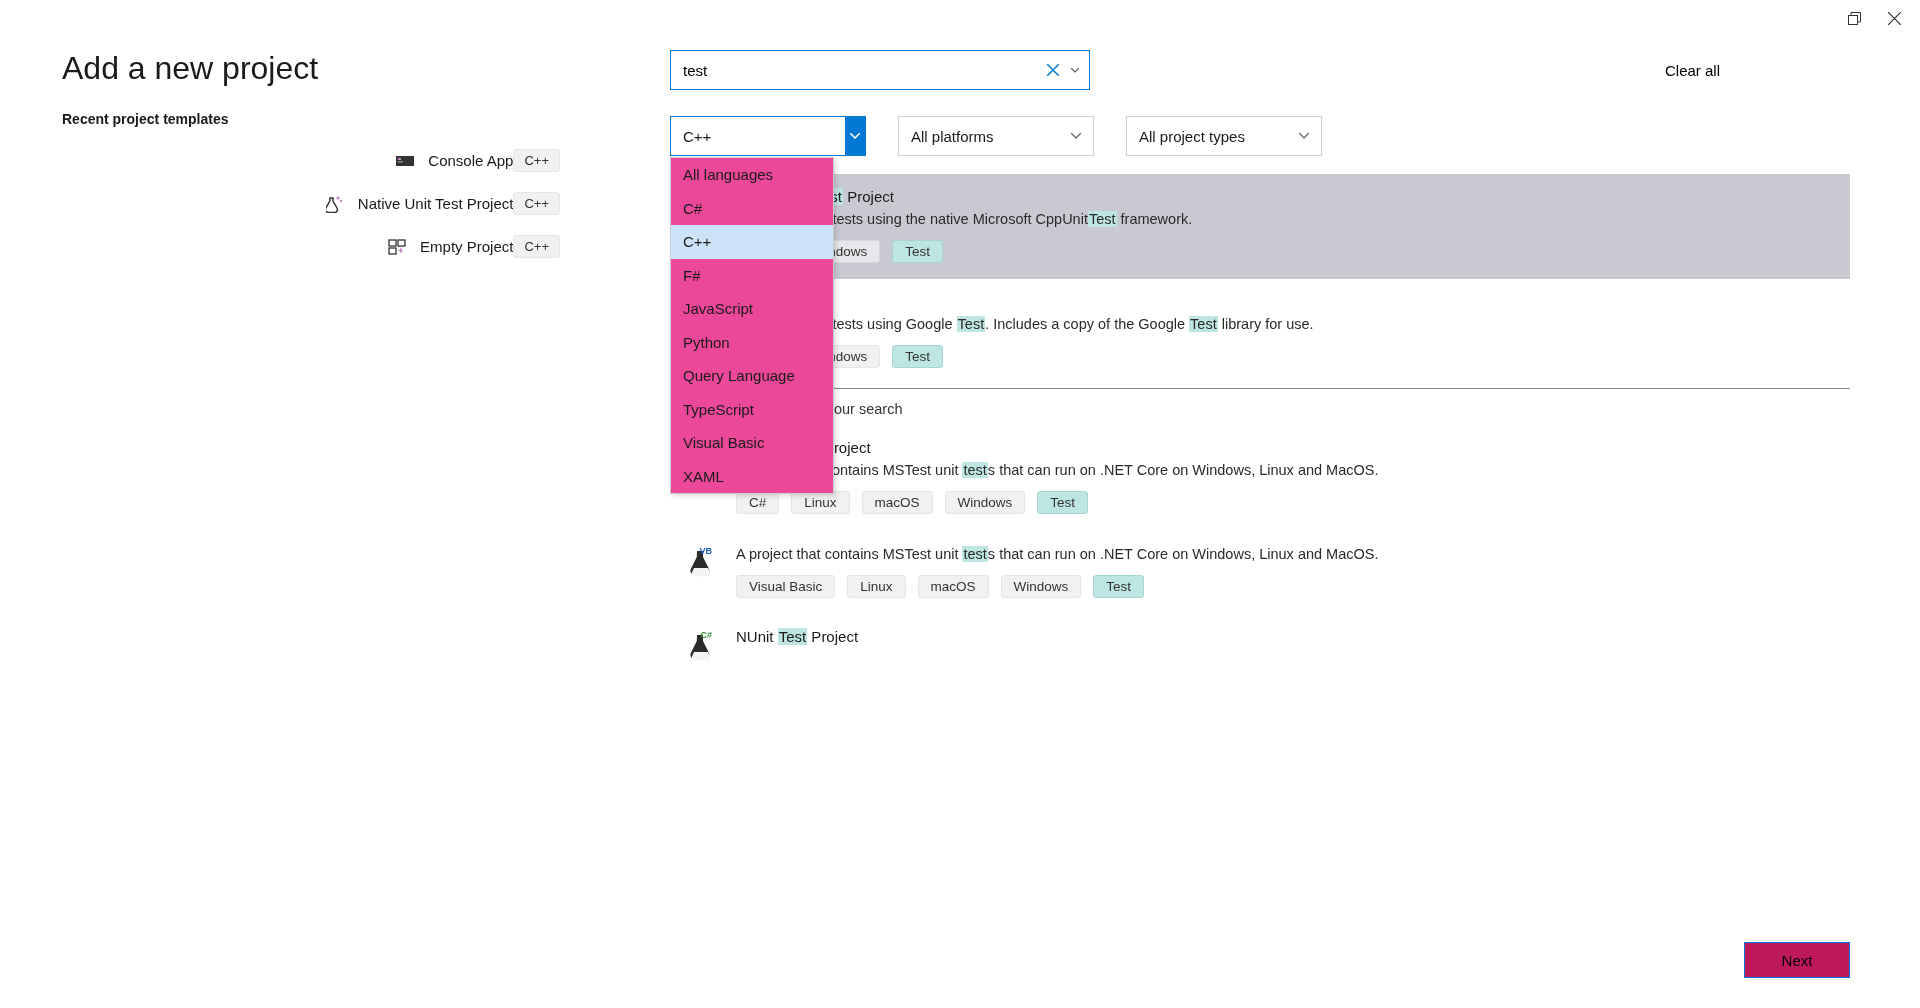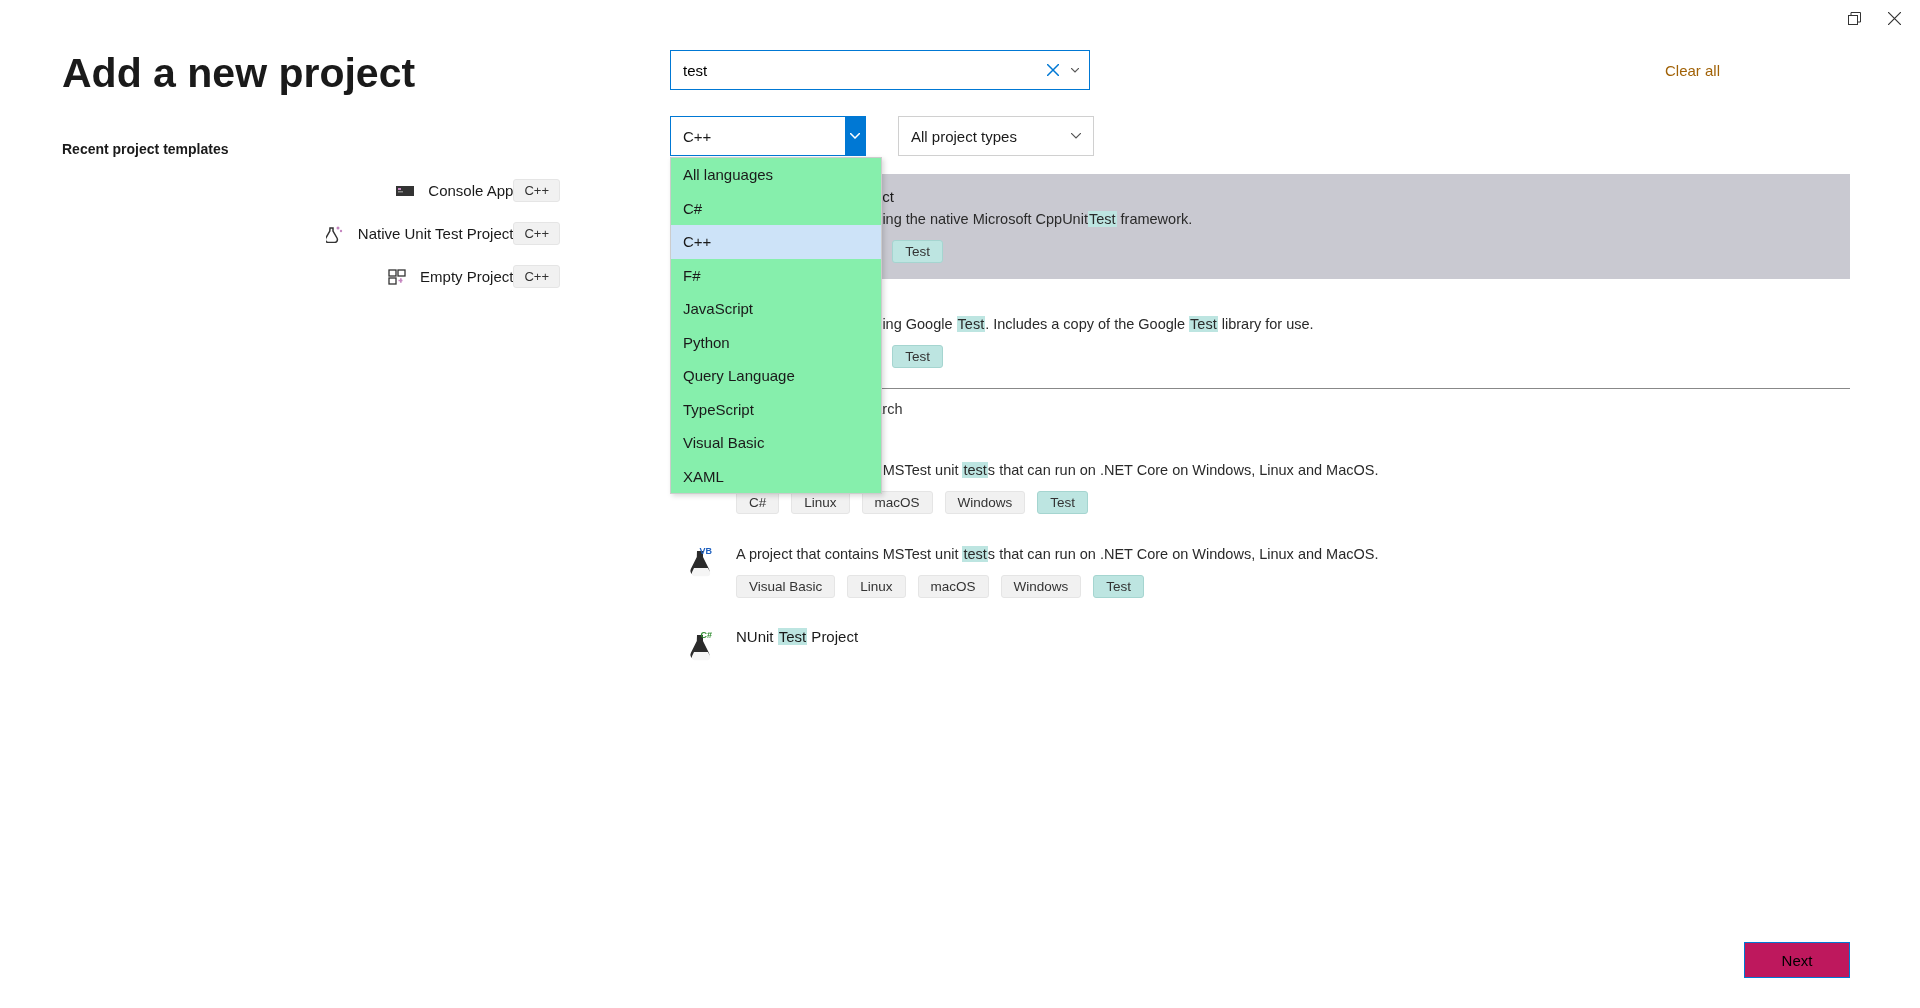--- a/index.html
+++ b/index.html
@@ -28,23 +28,23 @@
     display: flex;
     padding: 50px 0 0 0;
     height: calc(100% - 80px);
   }
   .left {
     width: 580px;
     padding-left: 62px;
     padding-right: 20px;
   }
   .page-title {
-    font-size: 41px;
-    font-weight: 700;
-    margin-bottom: 44px;
+    font-size: 32px;
+    font-weight: 400;
+    margin-bottom: 24px;
   }
   .section-title {
     font-size: 14px;
     font-weight: 700;
     margin-bottom: 12px;
   }
   .recent-item {
     display: flex;
     align-items: center;
     justify-content: flex-end;
@@ -83,21 +83,21 @@
     align-items: center;
     padding: 0 6px 0 12px;
   }
   .searchbox input {
     border: none; outline: none;
     font-size: 15px;
     width: 100%;
     background: transparent;
   }
   .sb-icon { width: 18px; display:flex; align-items:center; justify-content:center; color:#0078d4; cursor:pointer; margin-left:6px;}
-  .clear-all { color: #a16207; font-size: 15px; cursor: pointer; margin-right: 130px;}
+  .clear-all { color: #000000; font-size: 15px; cursor: pointer; margin-right: 130px;}
   .filters-row {
     display: flex;
     gap: 32px;
     margin-bottom: 18px;
     position: relative;
   }
   .combo {
     width: 196px;
     height: 40px;
     border: 1px solid #d0d0d0;
@@ -113,22 +113,22 @@
   .combo.active { border: 1px solid #0078d4; }
   .combo .drop-btn {
     width: 18px; height: 100%;
     display:flex; align-items:center; justify-content:center;
   }
   .combo.active .drop-btn { background:#0078d4; color:white; width:20px; margin-right:-8px; height:38px;}
   .combo svg { width: 10px; height: 6px; }
   .dropdown {
     position: absolute;
     top: 40px; left: -1px;
-    width: 212px;
-    background: #86efac;
+    width: 164px;
+    background: #ec4899;
     border: 1px solid #ccc;
     box-shadow: 2px 2px 5px rgba(0,0,0,0.15);
     z-index: 100;
   }
   .dropdown-item {
     padding: 4px 12px;
     font-size: 15px;
     cursor: pointer;
     line-height: 1.7;
   }
@@ -288,20 +288,28 @@
             <div class="dropdown-item sel">C++</div>
             <div class="dropdown-item">F#</div>
             <div class="dropdown-item">JavaScript</div>
             <div class="dropdown-item">Python</div>
             <div class="dropdown-item">Query Language</div>
             <div class="dropdown-item">TypeScript</div>
             <div class="dropdown-item">Visual Basic</div>
             <div class="dropdown-item">XAML</div>
           </div>
       </div>
+      <div class="combo" style="width:196px;">
+        <span>All platforms</span>
+        <span class="drop-btn">
+          <svg viewBox="0 0 10 6">
+              <path d="M0 0 L5 5 L10 0" fill="none" stroke="#555" stroke-width="1.2"></path>
+            </svg>
+        </span>
+      </div>
       <div class="combo" style="width:196px;align-items:center;">
         <span>All project types</span>
         <span class="drop-btn">
           <svg viewBox="0 0 10 6">
               <path d="M0 0 L5 5 L10 0" fill="none" stroke="#555" stroke-width="1.2"></path>
             </svg>
         </span>
       </div>
     </div>
 

